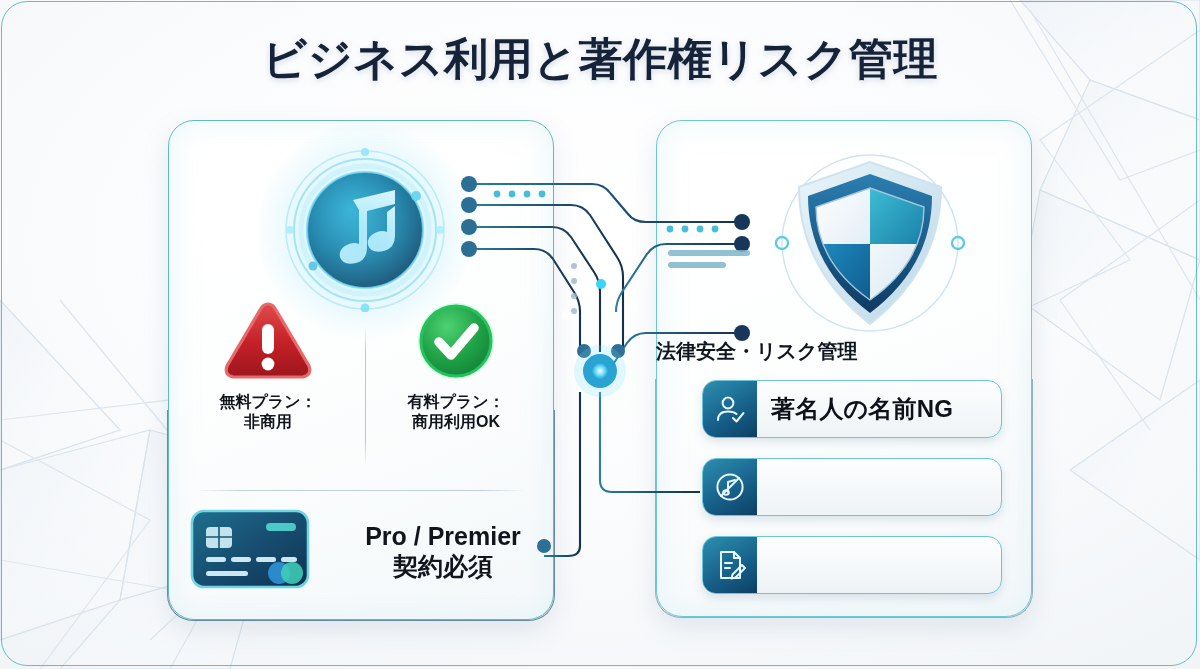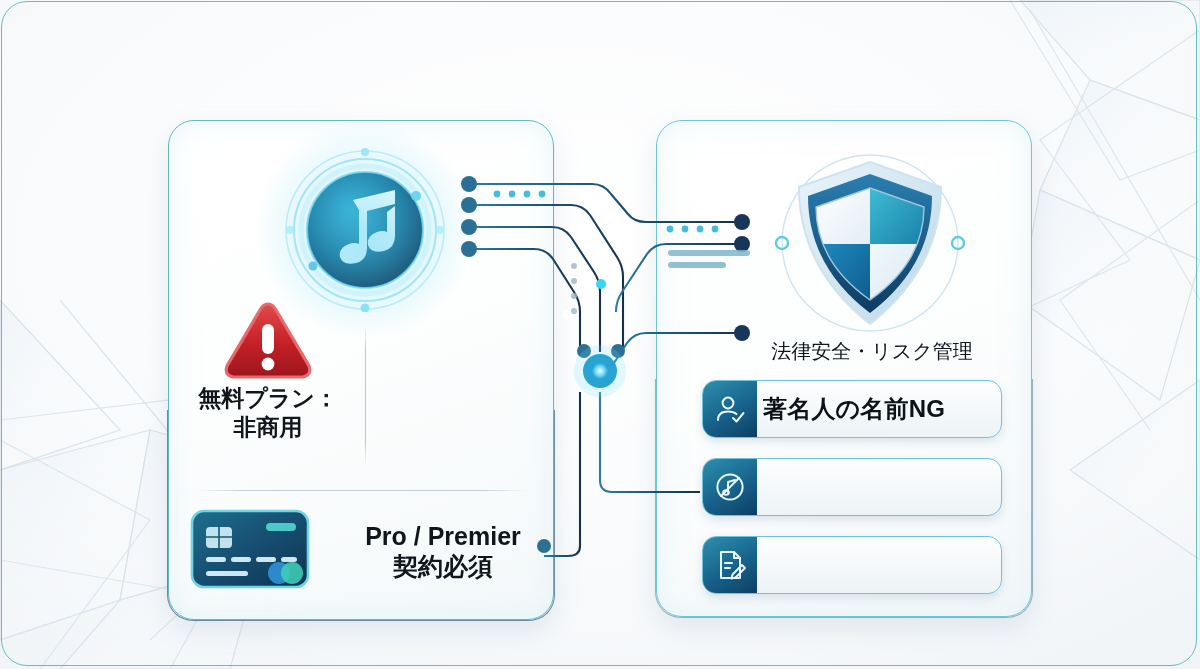--- a/index.html
+++ b/index.html
@@ -113,21 +113,22 @@
   .plan-col.left { left: 8px; }
   .plan-col.right { left: 196px; }
   .plan-divider {
     position: absolute;
     left: 189px; top: 26px;
     width: 1px; height: 140px;
     background: linear-gradient(180deg, rgba(180,196,210,0) 0%, #b9c7d2 18%, #b9c7d2 82%, rgba(180,196,210,0) 100%);
   }
   .plan-icon { height: 84px; }
   .plan-label {
-    font-size: 23px;
+    margin-top: 8px;
+    font-size: 16px;
     font-weight: 700;
     line-height: 1.24;
     color: #11161d;
     white-space: pre-line;
   }
 
   .hr-soft {
     position:absolute;
     left: 196px; top: 490px;
     width: 330px; height: 1px;
@@ -155,23 +156,23 @@
   .shield-wrap {
     position: absolute;
     left: 775px; top: 152px;
     width: 190px; height: 182px;
   }
   .right-caption {
     position: absolute;
     left: 656px; right: 0;
     width: 432px;
     top: 338px;
-    text-align: center;
+    text-align: left;
     font-size: 20px;
-    font-weight: 400;
+    font-weight: 700;
     color: #10161e;
   }
 
   .risk-list {
     position:absolute;
     left: 702px; top: 380px;
     width: 300px;
   }
   .risk-item {
     position: relative;
@@ -186,21 +187,21 @@
     overflow: hidden;
   }
   .risk-icon {
     width: 54px; height: 100%;
     flex: 0 0 54px;
     background: linear-gradient(150deg,#2d8fae 0%, #17628c 55%, #0d3f63 100%);
     display:flex; align-items:center; justify-content:center;
   }
   .risk-label {
     flex: 1;
-    padding-left: 6px;
+    padding-left: 14px;
     font-size: 24px;
     font-weight: 700;
     color: #0d1219;
     letter-spacing: .2px;
   }
 
   
   .circuit { position:absolute; inset:0; pointer-events:none; }
 </style>
 </head>
@@ -233,20 +234,21 @@
       <path d="M0 420 L170 400 L280 520 L150 640"></path>
       <path d="M40 669 L150 520 L0 440"></path>
       <path d="M280 470 L170 669"></path>
       <path d="M0 560 L230 600"></path>
       <path d="M60 300 L200 470"></path>
     </g>
   </svg>
 
   <div class="frame-border"></div>
 
+  <div class="title">ビジネス利用と著作権リスク管理</div>
 
   <div class="panel panel-left"></div>
 
   <div class="music-badge">
     <div class="music-glow"></div>
     <svg width="164" height="164" viewBox="0 0 164 164">
       <defs>
         <radialGradient id="discg" cx="38%" cy="32%" r="78%">
           <stop offset="0%" stop-color="#2aa3c9"></stop>
           <stop offset="55%" stop-color="#11678f"></stop>
@@ -290,20 +292,38 @@
           </defs>
           <path d="M46 4 Q51 4 54 10 L87 66 Q90 75 81 77 L11 77 Q2 75 5 66 L38 10 Q41 4 46 4 Z" fill="url(#redg)" stroke="#e8696b" stroke-width="3.2"></path>
           <rect x="40" y="24" width="12" height="30" rx="6" fill="#ffffff"></rect>
           <circle cx="46" cy="64" r="6.4" fill="#ffffff"></circle>
         </svg>
       </div>
       <div class="plan-label">無料プラン：
 非商用</div>
     </div>
 
+    <div class="plan-col right">
+      <div class="plan-icon">
+        <svg width="92" height="82" viewBox="0 0 92 82">
+          <defs>
+            <radialGradient id="greeng" cx="38%" cy="30%" r="78%">
+              <stop offset="0%" stop-color="#4ed172"></stop>
+              <stop offset="60%" stop-color="#1ea144"></stop>
+              <stop offset="100%" stop-color="#14803a"></stop>
+            </radialGradient>
+          </defs>
+          <circle cx="46" cy="41" r="38" fill="#6ff0a0" opacity=".35"></circle>
+          <circle cx="46" cy="41" r="35" fill="url(#greeng)" stroke="#25c25c" stroke-width="3"></circle>
+          <path d="M29 42 L41 55 L64 28" fill="none" stroke="#ffffff" stroke-width="9.5" stroke-linecap="round" stroke-linejoin="round"></path>
+        </svg>
+      </div>
+      <div class="plan-label">有料プラン：
+商用利用OK</div>
+    </div>
   </div>
 
   <div class="hr-soft"></div>
 
   <div class="card-row">
     <div>
       <svg width="128" height="88" viewBox="0 0 128 88">
         <defs>
           <linearGradient id="cardg" x1="0" y1="0" x2="1" y2="1">
             <stop offset="0%" stop-color="#1f6f8e"></stop>

